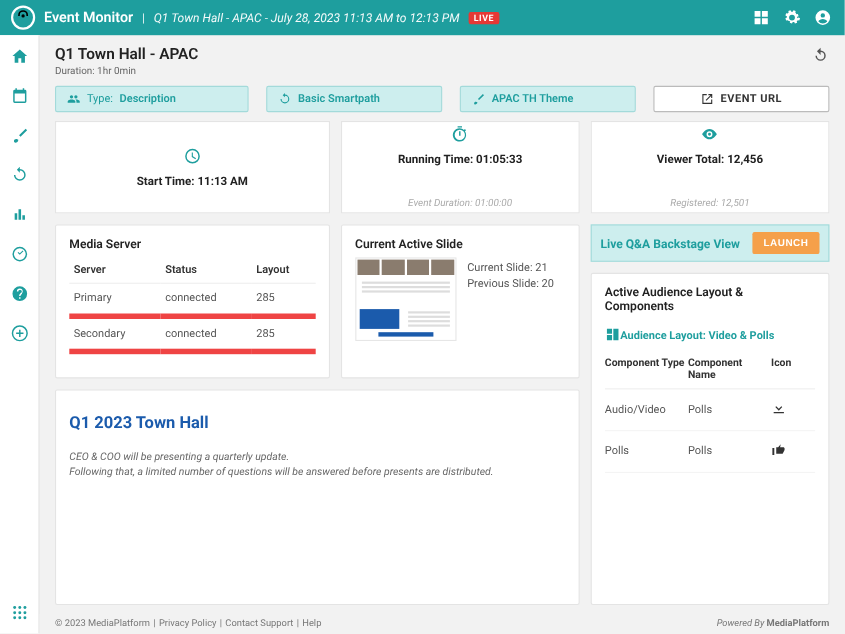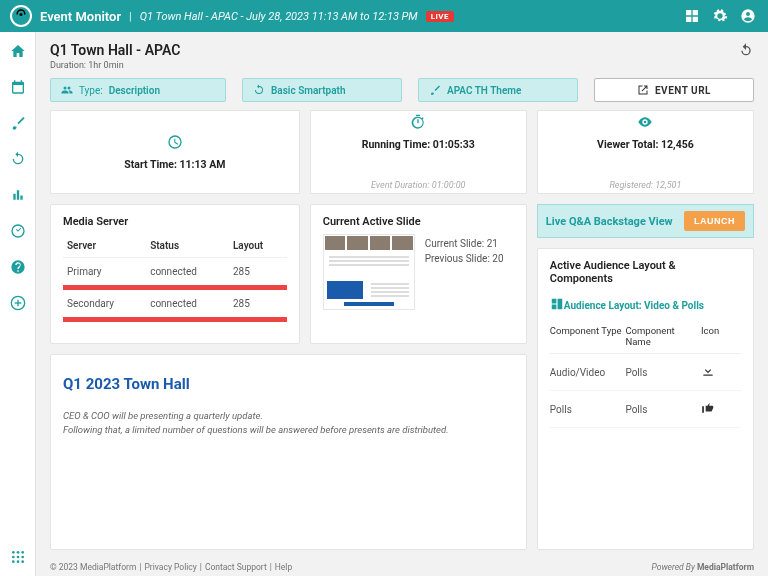--- a/index.html
+++ b/index.html
@@ -65,21 +65,21 @@
   .thumb-pager { height: 4px; background: #1b5bac; margin: 0 20px 3px; }
   .slide-info { font-size: 10px; color: #555; }
   .slide-info div { margin: 4px 0; }
   .qa-bar { background: #cdeeee; border: 1px solid #a3dada; display: flex; align-items: center; padding: 6px 8px; gap: 6px; }
   .qa-title { color: #1e9e9e; font-weight: 700; font-size: 11px; flex: 1; }
   .launch-btn { background: #f5a04a; color: #fff; font-size: 9px; font-weight: 700; letter-spacing: .5px; padding: 5px 10px; border-radius: 2px; cursor: pointer; border: none; }
 
   .layout-card { flex: 1; }
   .layout-sub { display: flex; align-items: flex-end; gap: 0; color: #1e9e9e; font-weight: 700; font-size: 10px; margin: 6px 0 8px; }
   .layout-sub svg { width: 14px; height: 14px; fill: currentColor; }
-  .comp-head { display: grid; grid-template-columns: 1fr 1fr 40px; font-weight: 400; font-size: 9.5px; color: #333; padding: 6px 0; border-bottom: 1px solid #eee; }
+  .comp-head { display: grid; grid-template-columns: 1fr 1fr 40px; font-weight: 700; font-size: 9.5px; color: #333; padding: 6px 0; border-bottom: 1px solid #eee; }
   .comp-row { display: grid; grid-template-columns: 1fr 1fr 40px; font-size: 10px; color: #555; padding: 10px 0; border-bottom: 1px solid #f4f4f4; align-items: center; }
   .comp-icon svg { width: 14px; height: 14px; fill: #333; }
   .desc-title { color: #1b5bac; font-size: 15px; font-weight: 700; margin: 10px 0 16px; }
   .desc-body { font-size: 9.5px; font-style: italic; color: #666; line-height: 1.5; }
 
   
   .content-grid { display: grid; grid-template-columns: 1.15fr 1fr 1fr; grid-template-rows: 84px auto 1fr; gap: 10px; flex: 1; min-height: 0; }
   .media-card { grid-column: 1; grid-row: 2; min-height: 140px; }
   .slide-card { grid-column: 2; grid-row: 2; min-height: 140px; }
   .qa-wrap { grid-column: 3; grid-row: 2 / 4; display: flex; flex-direction: column; gap: 10px; }

